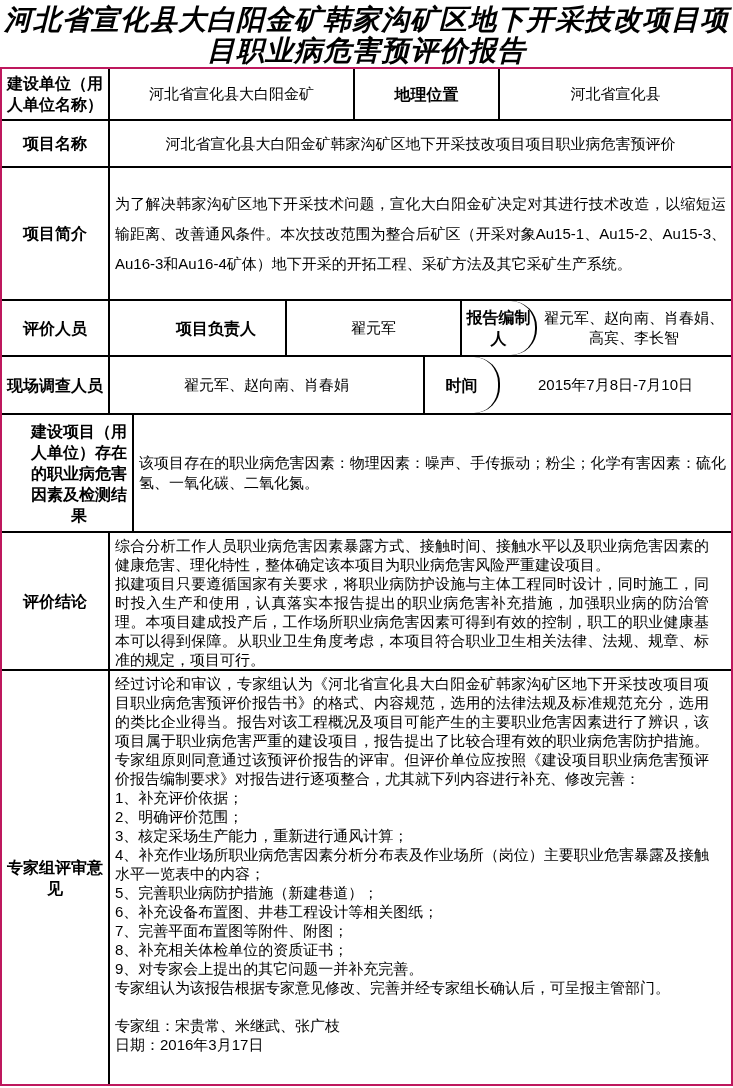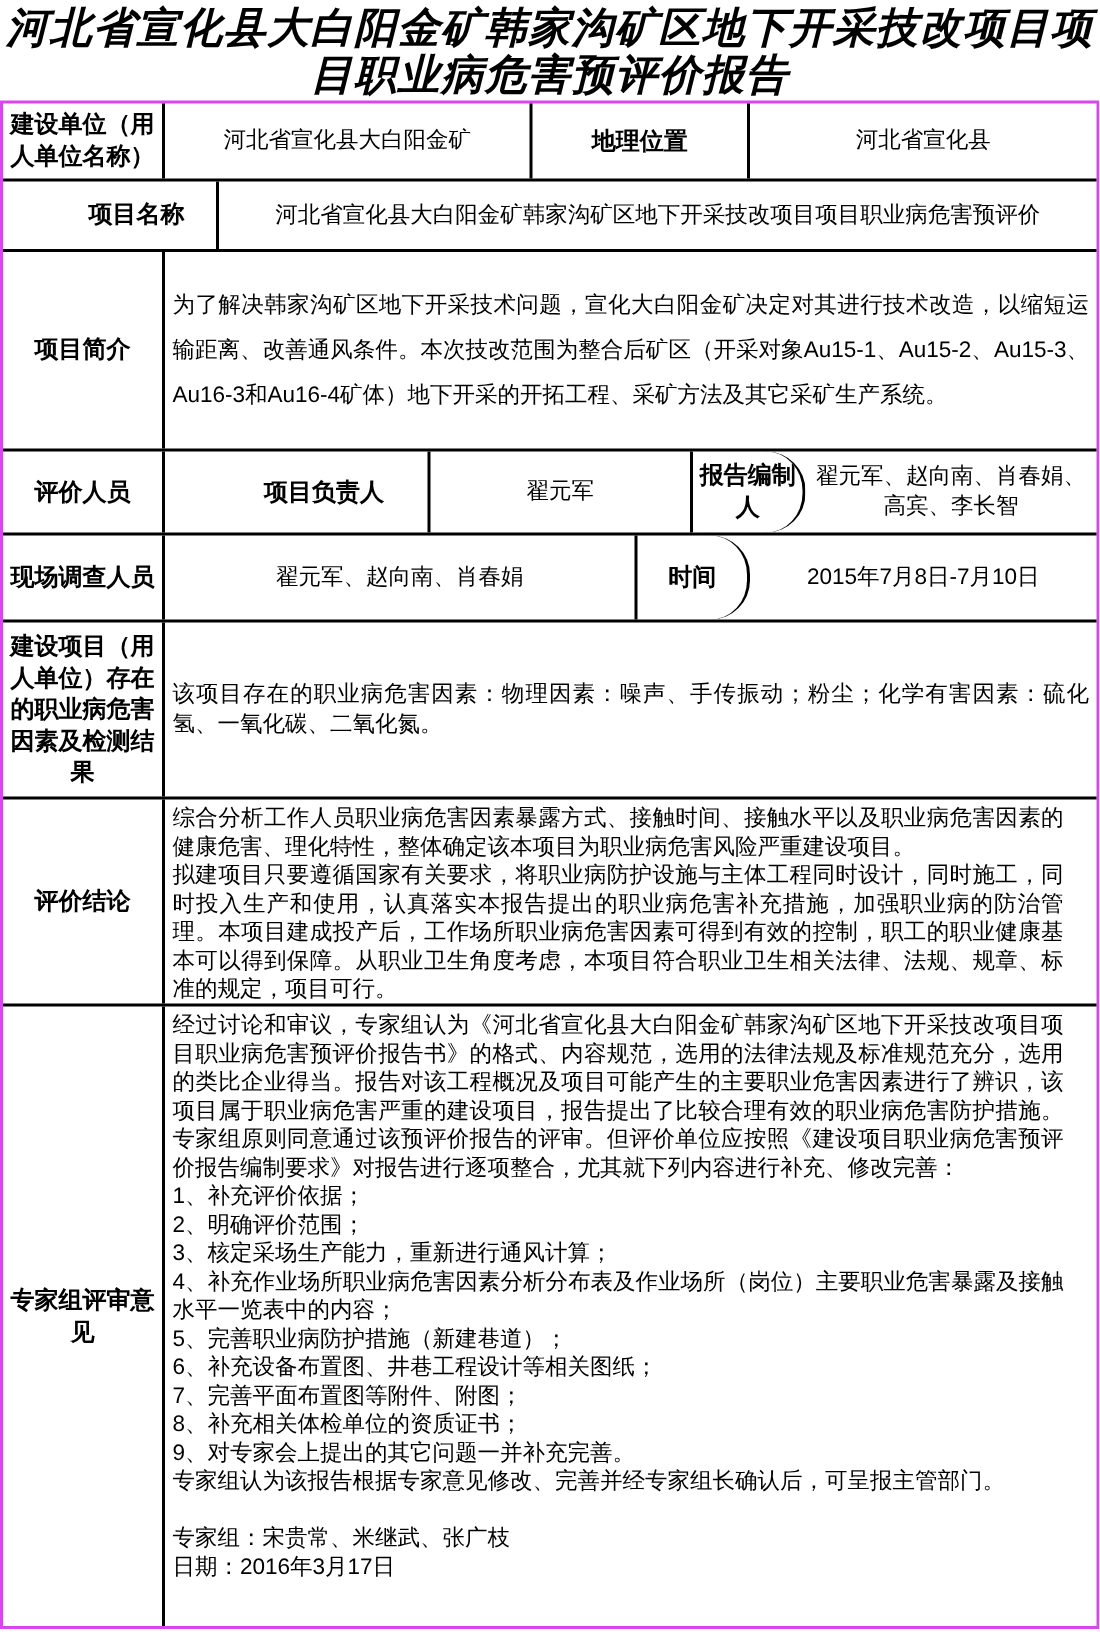--- a/index.html
+++ b/index.html
@@ -8,44 +8,44 @@
   .page { width:733px; height:1088px; background:#fff; overflow:hidden; }
 
   .doc-title {
     width:733px; height:67px;
     font-size:28px; font-weight:bold; letter-spacing:1px;
     line-height:31px; text-align:center; padding-top:4px;
     font-family:"Liberation Serif","DejaVu Serif",serif;
     font-style:italic;
   }
 
-  .tbl { width:733px; height:1019px; border:2px solid #d946ef; display:flex; flex-direction:column; }
+  .tbl { width:733px; height:1019px; border:2px solid #be185d; display:flex; flex-direction:column; }
   .row { display:flex; flex-direction:row; border-bottom:2px solid #000; }
   .row:last-child { border-bottom:none; flex:1; }
   .cell { border-right:2px solid #000; display:flex; align-items:center; justify-content:center; overflow:hidden; }
   .cell:last-child { border-right:none; }
 
   .label { font-weight:bold; font-size:16px; text-align:center; line-height:21px; padding:1px 3px; }
   .val   { font-size:15px; text-align:center; line-height:20px; padding:1px 4px; }
 
   .w-label  { flex:0 0 108px; }
   .w-r1v1   { flex:0 0 245px; }
   .w-r1l2   { flex:0 0 145px;text-align:right; }
   .w-r4sub  { flex:0 0 140px;margin-left:37px; }
   .w-r4lead { flex:0 0 175px; }
   .w-narrow { flex:0 0 75px;border-radius:26px; }
   .w-r5v    { flex:0 0 315px; }
   .w-rest   { flex:1 1 auto; }
 
   .h-r1 { flex:0 0 52px; }
-  .h-r2 { flex:0 0 47px;padding-left:36px; }
+  .h-r2 { flex:0 0 47px; }
   .h-r3 { flex:0 0 133px; }
   .h-r4 { flex:0 0 56px; }
   .h-r5 { flex:0 0 58px; }
-  .h-r6 { flex:0 0 118px; }
+  .h-r6 { flex:0 0 118px;padding-left:24px; }
   .h-r7 { flex:0 0 133px; }
 
   .para-cell { justify-content:flex-start; padding:2px 5px; }
   .para { font-size:15px; text-align:justify; }
   .lh30 { line-height:30px; }
   .lh19 { line-height:19px; }
   .lh20 { line-height:20px; }
   .block-cell { display:block; padding:3px 22px 0 5px; }
   .line { font-size:15px; line-height:19px; text-align:justify; }
   .spacer { height:19px; }

